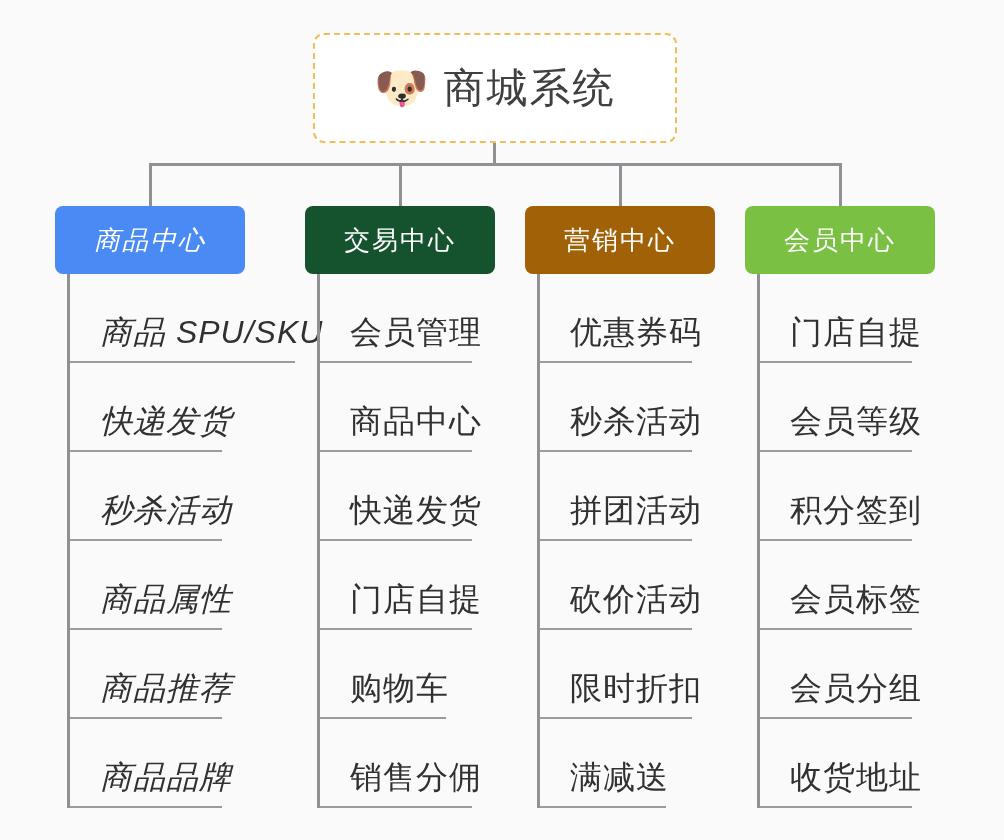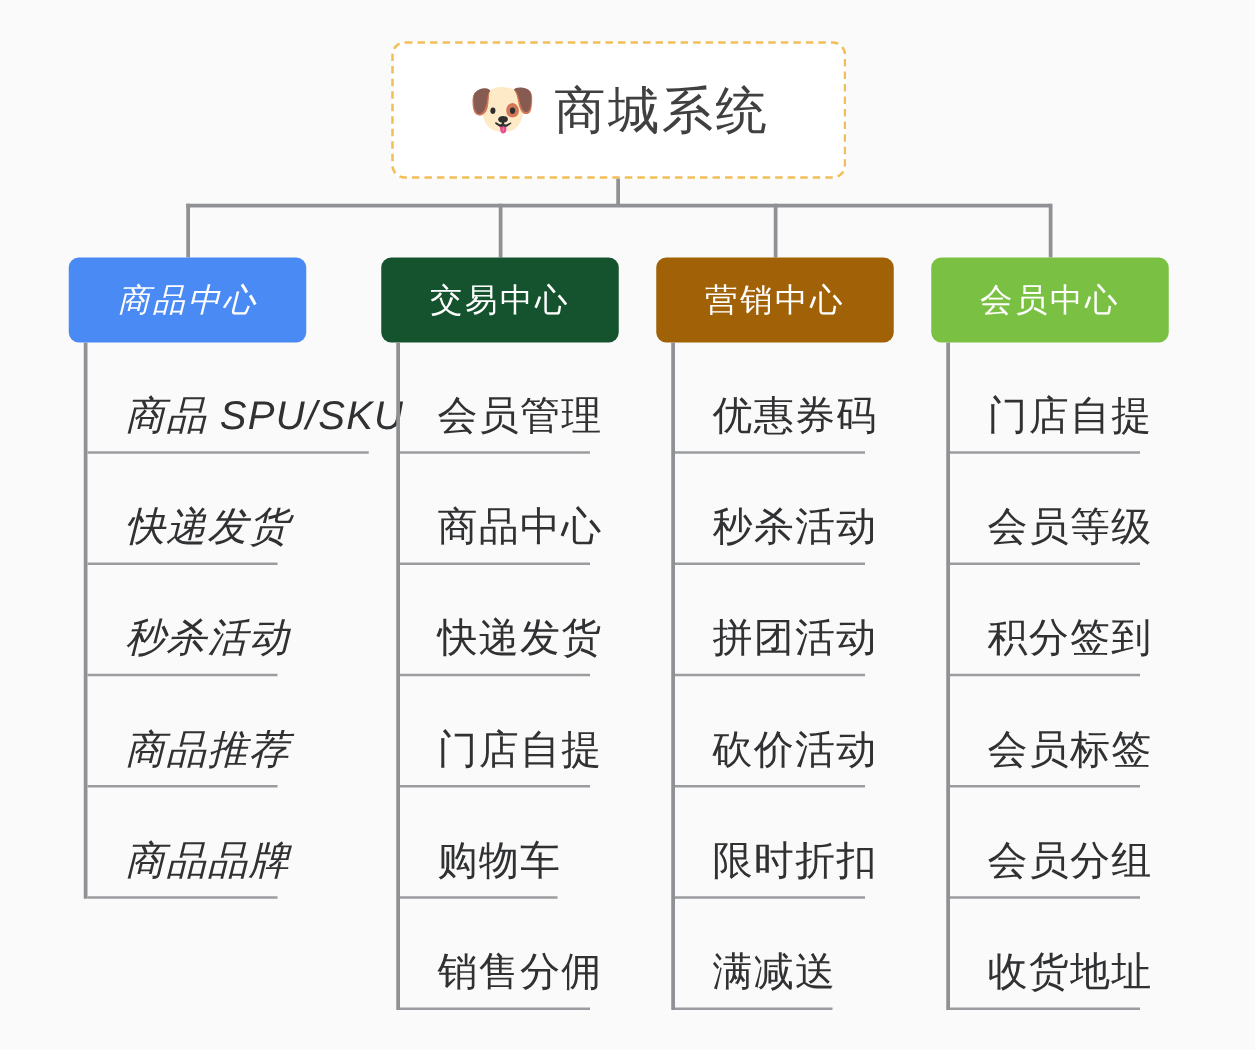--- a/index.html
+++ b/index.html
@@ -144,20 +144,24 @@
           </div>
           <div class="leaf-item">
             <span class="leaf-label">快递发货</span>
             <span class="leaf-rule" style="width: 152px;"></span>
           </div>
           <div class="leaf-item">
             <span class="leaf-label">秒杀活动</span>
             <span class="leaf-rule" style="width: 152px;"></span>
           </div>
           <div class="leaf-item">
+            <span class="leaf-label">商品属性</span>
+            <span class="leaf-rule" style="width: 152px;"></span>
+          </div>
+          <div class="leaf-item">
             <span class="leaf-label">商品推荐</span>
             <span class="leaf-rule" style="width: 152px;"></span>
           </div>
           <div class="leaf-item">
             <span class="leaf-label">商品品牌</span>
             <span class="leaf-rule" style="width: 152px;"></span>
           </div>
         </div>
       </div>
       <div class="column" style="left: 305px;">

